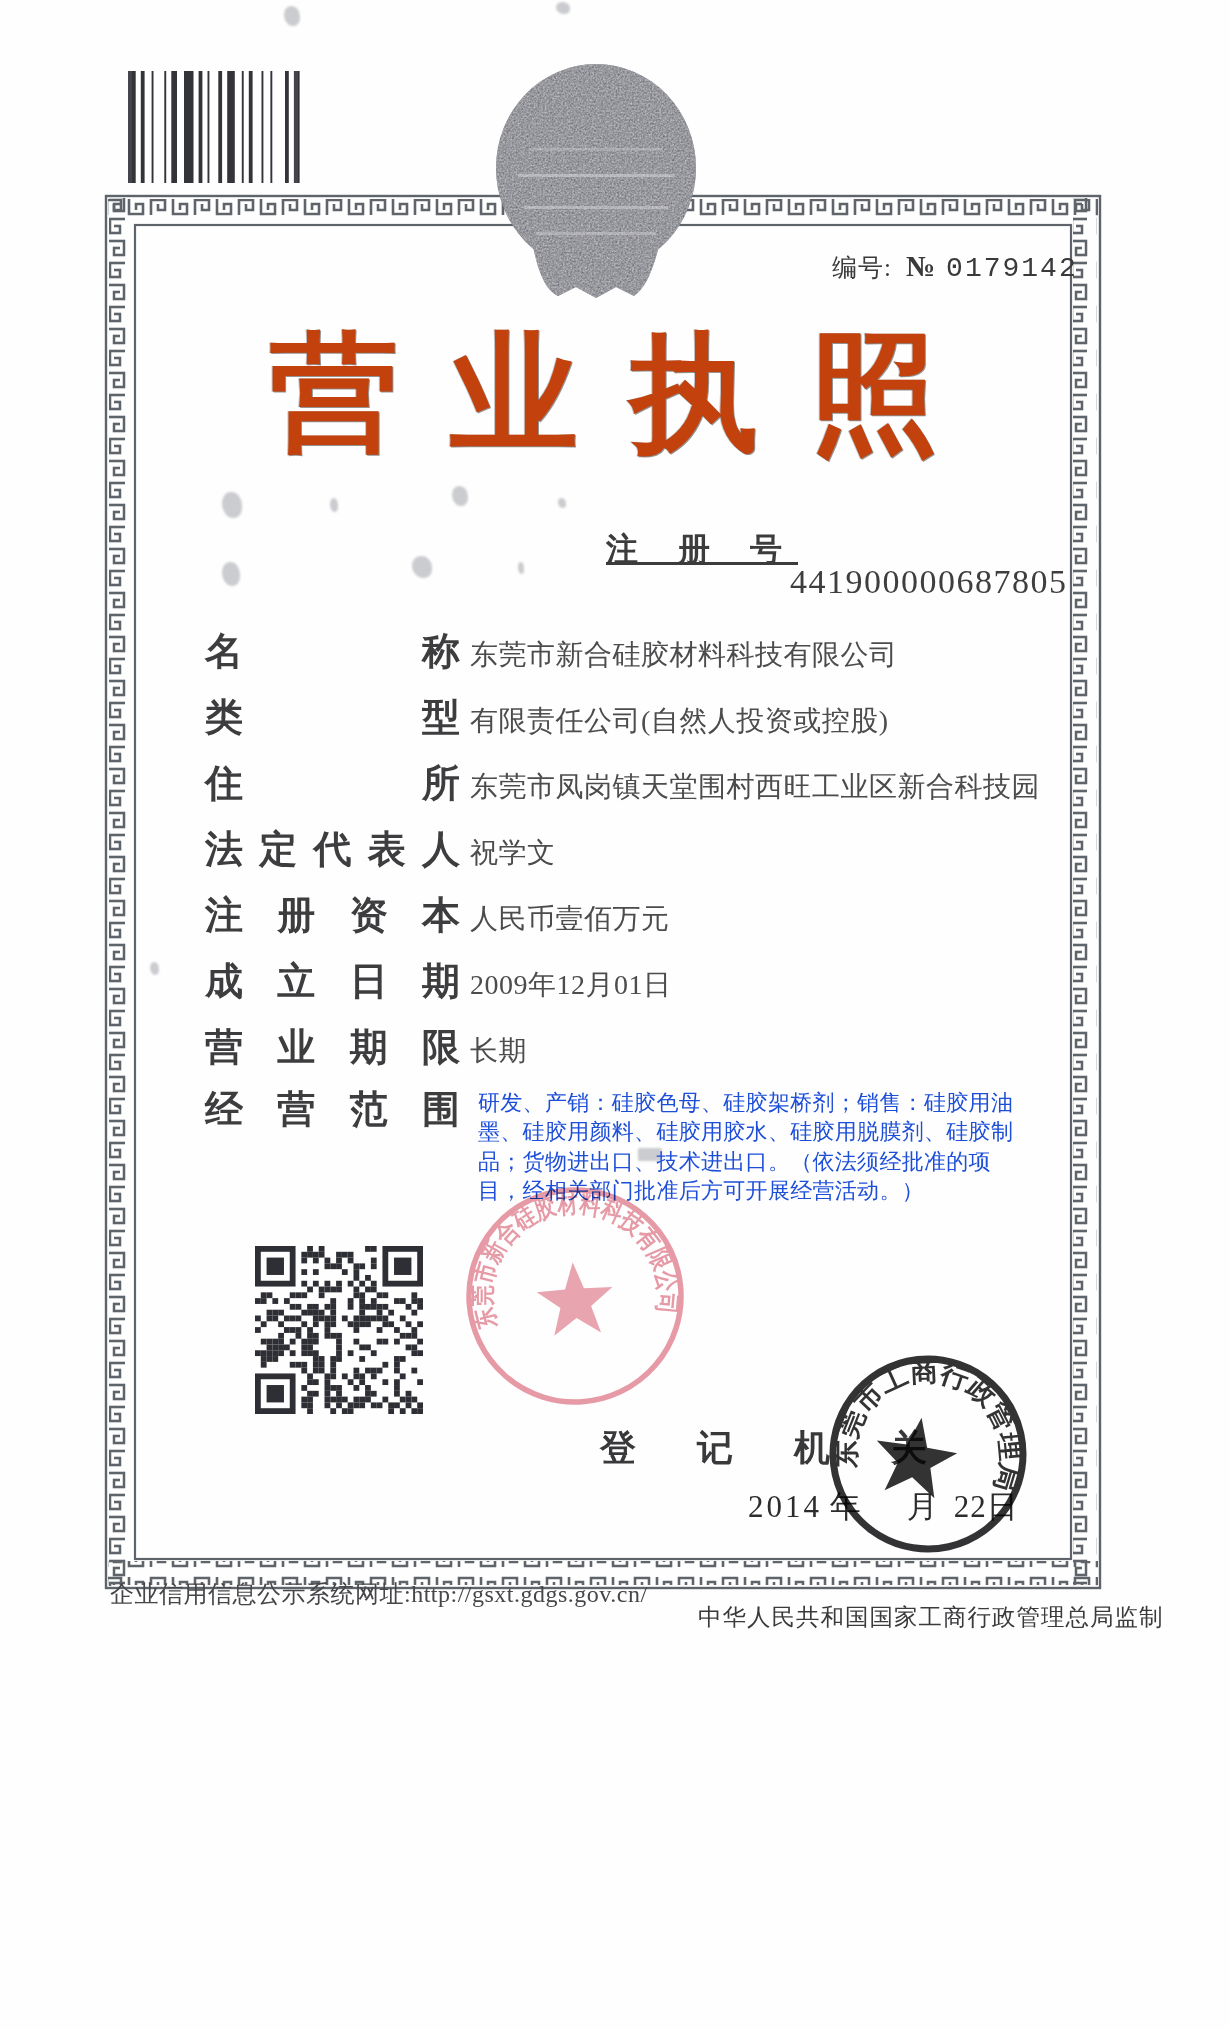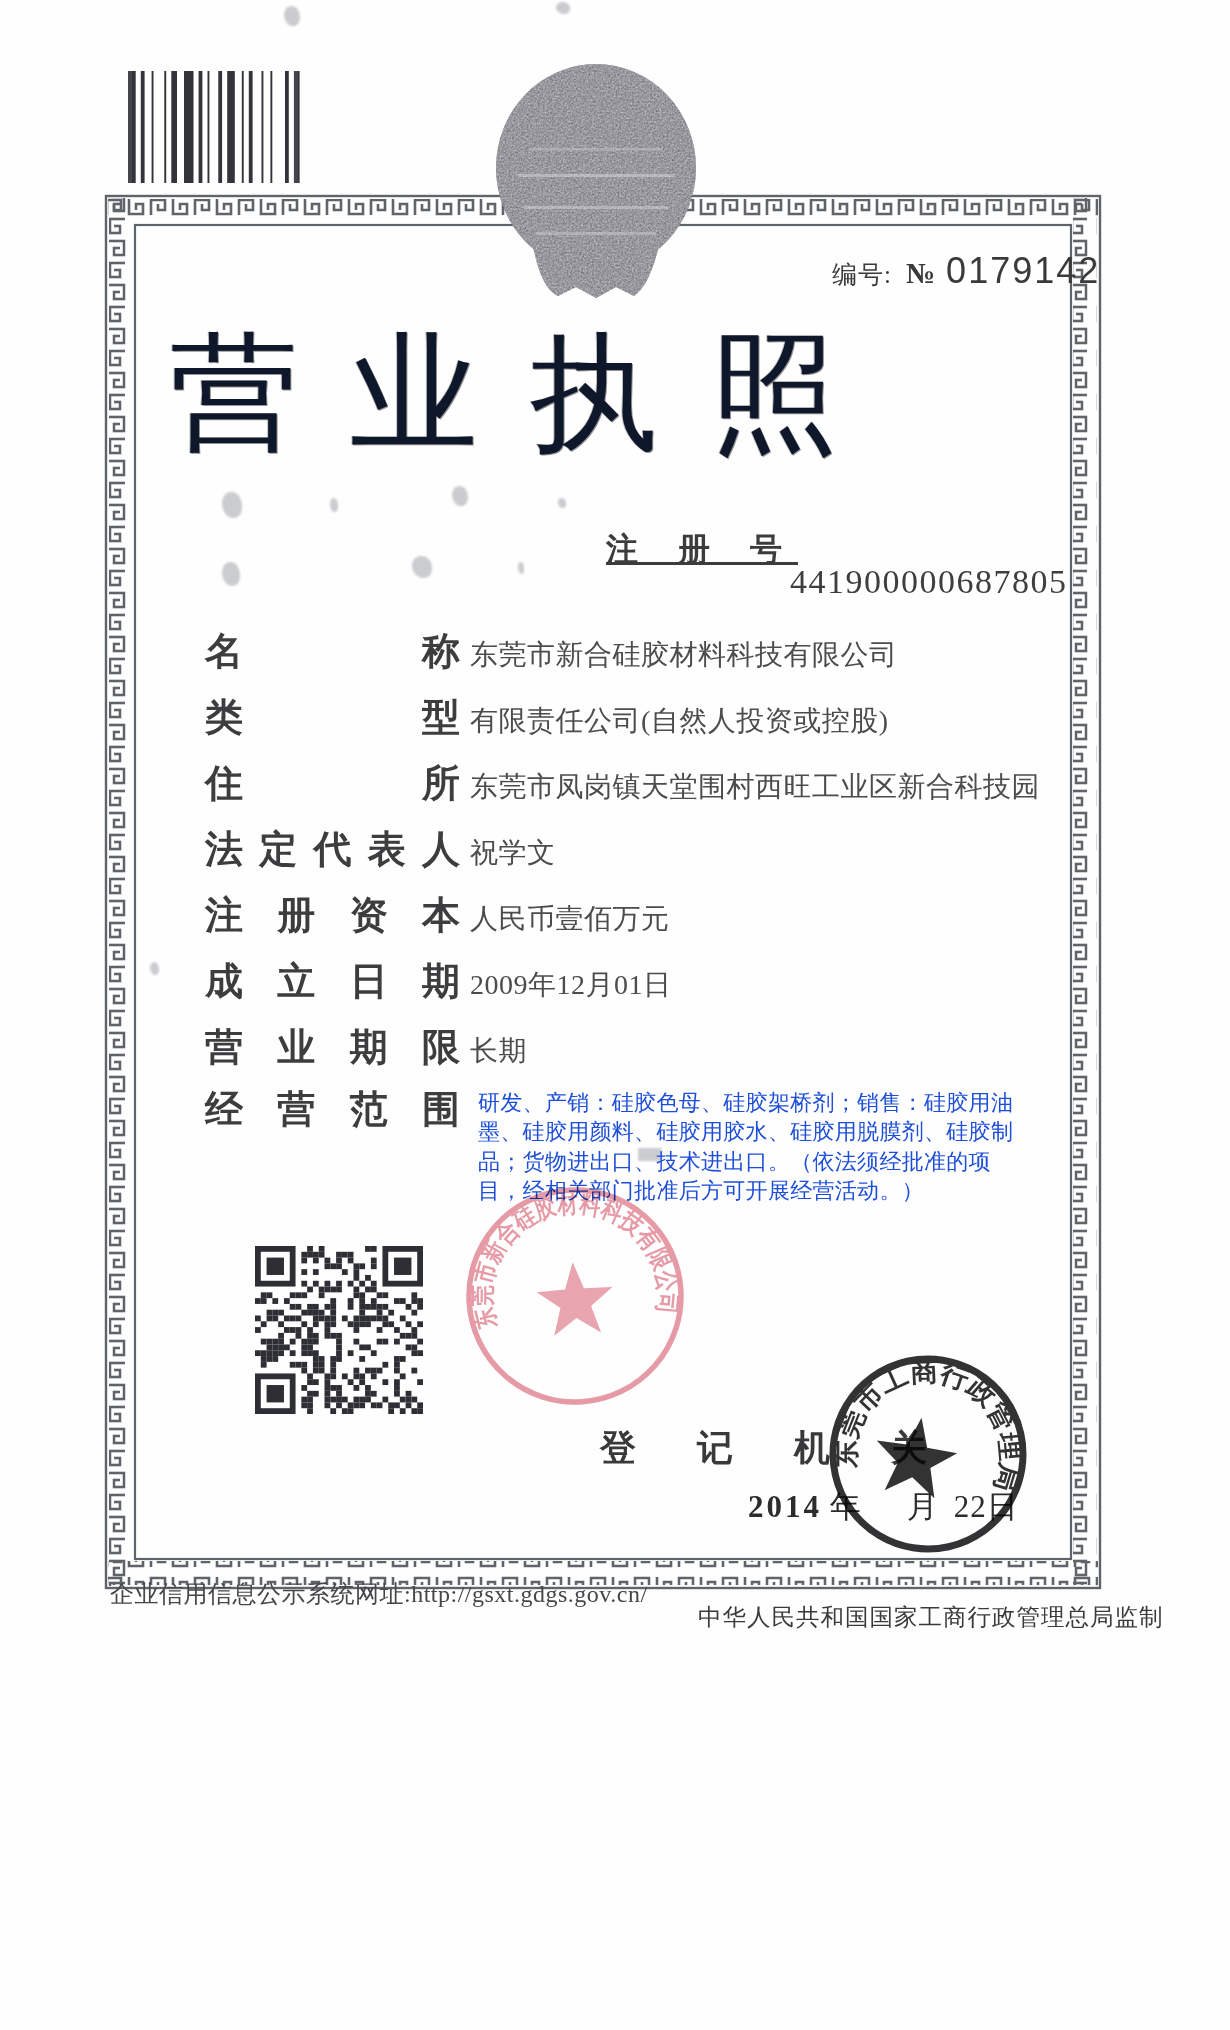--- a/index.html
+++ b/index.html
@@ -4,44 +4,44 @@
 <style>
   html,body{margin:0;padding:0;background:#ffffff;}
   .page{
     position:relative;width:1230px;height:2030px;background:#fefefe;overflow:hidden;
     font-family:"Liberation Serif","DejaVu Serif",serif;color:#2f2f2f;
   }
   .abs{position:absolute;}
   
   .serial{top:250px;left:832px;font-size:25px;color:#3a3a3a;letter-spacing:1px;white-space:nowrap;}
   .serial .no-sym{font-size:29px;font-weight:bold;margin:0 10px 0 14px;}
-  .serial .digits{font-family:Liberation Sans, sans-serif;font-size:36px;letter-spacing:2px;color:#3a3a3a;}
+  .serial .digits{font-family:Liberation Mono, monospace;font-size:28px;letter-spacing:2px;color:#3a3a3a;}
   
   .title{
-    top:308px;left:170px;width:920px;text-align:left;
-    font-size:128px;font-weight:normal;color:#0f172a;letter-spacing:52px;
+    top:308px;left:170px;width:920px;text-align:center;
+    font-size:128px;font-weight:bold;color:#c2410c;letter-spacing:52px;
     text-shadow:1px 1px 0 rgba(60,60,60,.55), -1px 0 0 rgba(80,80,80,.35);
     white-space:nowrap;
   }
   
   .regno-label{top:528px;left:606px;font-size:32px;font-weight:bold;letter-spacing:16px;color:#3c3c3c;white-space:nowrap;text-decoration:underline;}
   .regno-num{top:527px;left:790px;font-size:34px;color:#3e3e3e;letter-spacing:1.5px;white-space:nowrap;margin-top:36px;}
   
   .frow{position:absolute;left:0;width:1230px;height:56px;padding-left:41px;}
   .flabel{
     position:absolute;left:205px;top:0;width:255px;
     font-size:38px;font-weight:bold;color:#3d3d3f;
     text-align:justify;text-align-last:justify;white-space:nowrap;
   }
   .fvalue{position:absolute;left:470px;top:10px;font-size:28px;color:#4c4c4e;letter-spacing:.5px;white-space:nowrap;}
   .fvalue.block{white-space:normal;left:478px;top:4px;width:548px;font-size:22px;line-height:1.33;letter-spacing:.3px;color:#1d4ed8;}
   
   .registrar{top:1424px;left:600px;font-size:36px;font-weight:bold;letter-spacing:26px;color:#39393b;white-space:nowrap;}
   .dateline{top:1486px;left:748px;font-size:31px;color:#2c2c2e;white-space:nowrap;z-index:3;}
-  .dateline .y{letter-spacing:3px;font-weight:bold;}
+  .dateline .y{letter-spacing:3px;}
   .dateline .gap1{display:inline-block;width:46px;}
   .dateline .gap2{display:inline-block;width:16px;}
   .dateline .day{letter-spacing:1px;}
   
   .footer-left{top:1578px;left:110px;font-size:24px;color:#46464a;letter-spacing:.5px;white-space:nowrap;}
   .footer-right{top:1601px;left:698px;font-size:23.5px;font-weight:normal;color:#3a3a3c;letter-spacing:1px;white-space:nowrap;}
   
   .z1{z-index:1}.z2{z-index:2}.z3{z-index:3}.z4{z-index:4}
   
   .smudge{position:absolute;background:rgba(95,100,110,.32);filter:blur(1.3px);border-radius:45% 55% 40% 60%;}

